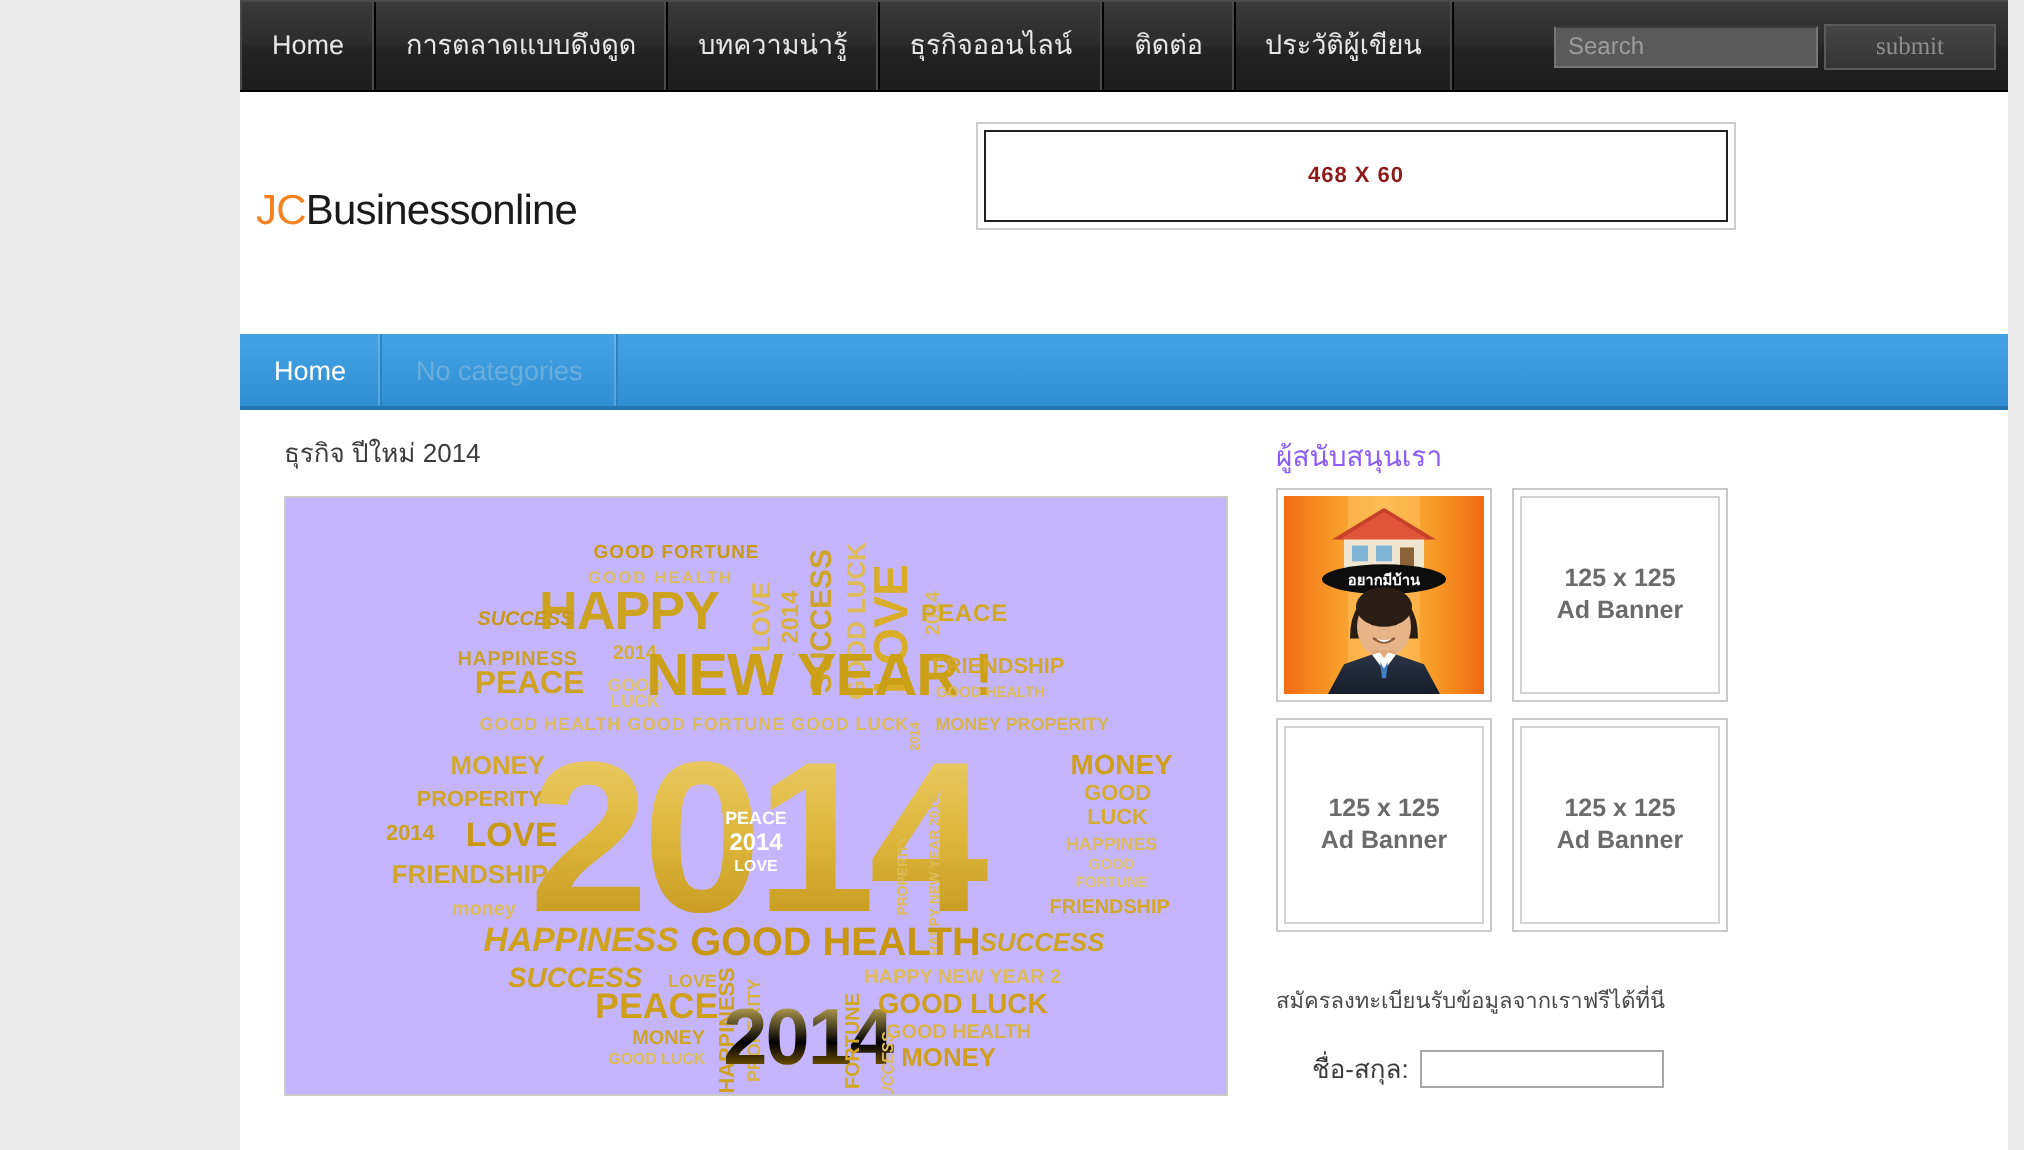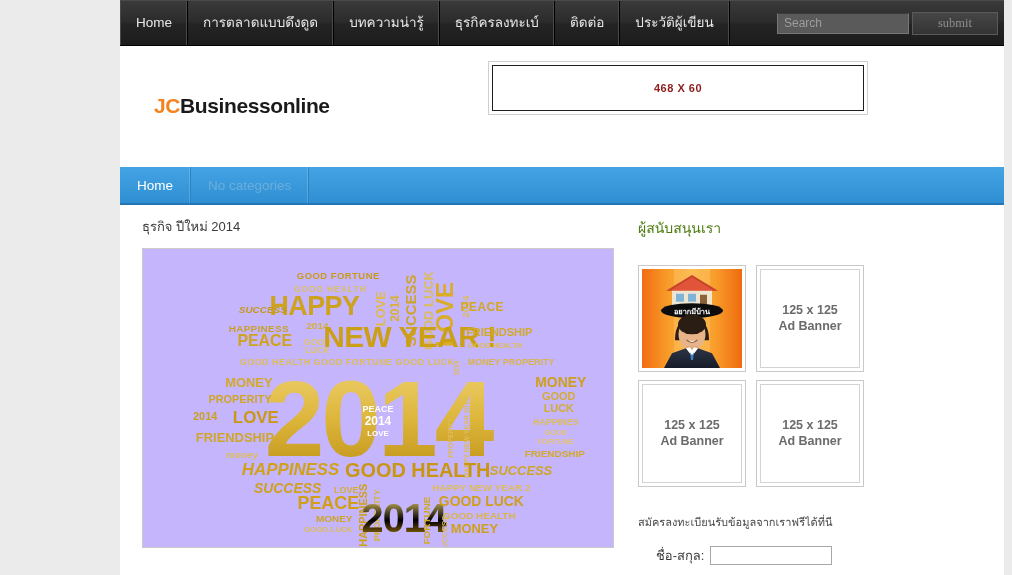--- a/index.html
+++ b/index.html
@@ -98,24 +98,24 @@
 
   
   .header-band {
     position: relative;
     height: 121px;
     background: #fff;
   }
 
   .logo {
     position: absolute;
-    left: 34px;
+    left: 8px;
     top: 48px;
     font-size: 21px;
-    font-weight: bold;
+    font-weight: normal;
     letter-spacing: -0.4px;
     white-space: nowrap;
   }
   .logo .jc { color: #f58220; }
   .logo .rest { color: #1a1a1a; }
 
   .ad468 {
     position: absolute;
     left: 368px;
     top: 15px;
@@ -188,22 +188,22 @@
     overflow: hidden;
     position: relative;
   }
 
   
   .wc { display: block; width: 100%; height: 100%; }
 
   
   .side-heading {
     font-size: 14px;
-    color: #4d7c0f;
-    margin-bottom: 28px;
+    color: #8b5cf6;
+    margin-bottom: 7px;
     line-height: 1.3;
   }
 
   .ad-grid {
     display: flex;
     flex-wrap: wrap;
     gap: 8px 10px;
   }
 
   .ad125 {
@@ -276,21 +276,21 @@
       <li class="topnav-item">
           <span>Home</span>
         </li>
       <li class="topnav-item">
           <span>การตลาดแบบดึงดูด</span>
         </li>
       <li class="topnav-item">
           <span>บทความน่ารู้</span>
         </li>
       <li class="topnav-item">
-          <span>ธุรกิครลงทะเบ์</span>
+          <span>ธุรกิจออนไลน์</span>
         </li>
       <li class="topnav-item">
           <span>ติดต่อ</span>
         </li>
       <li class="topnav-item">
           <span>ประวัติผู้เขียน</span>
         </li>
     </ul>
     <div class="topnav-spacer"></div>
     <div class="search-area">

